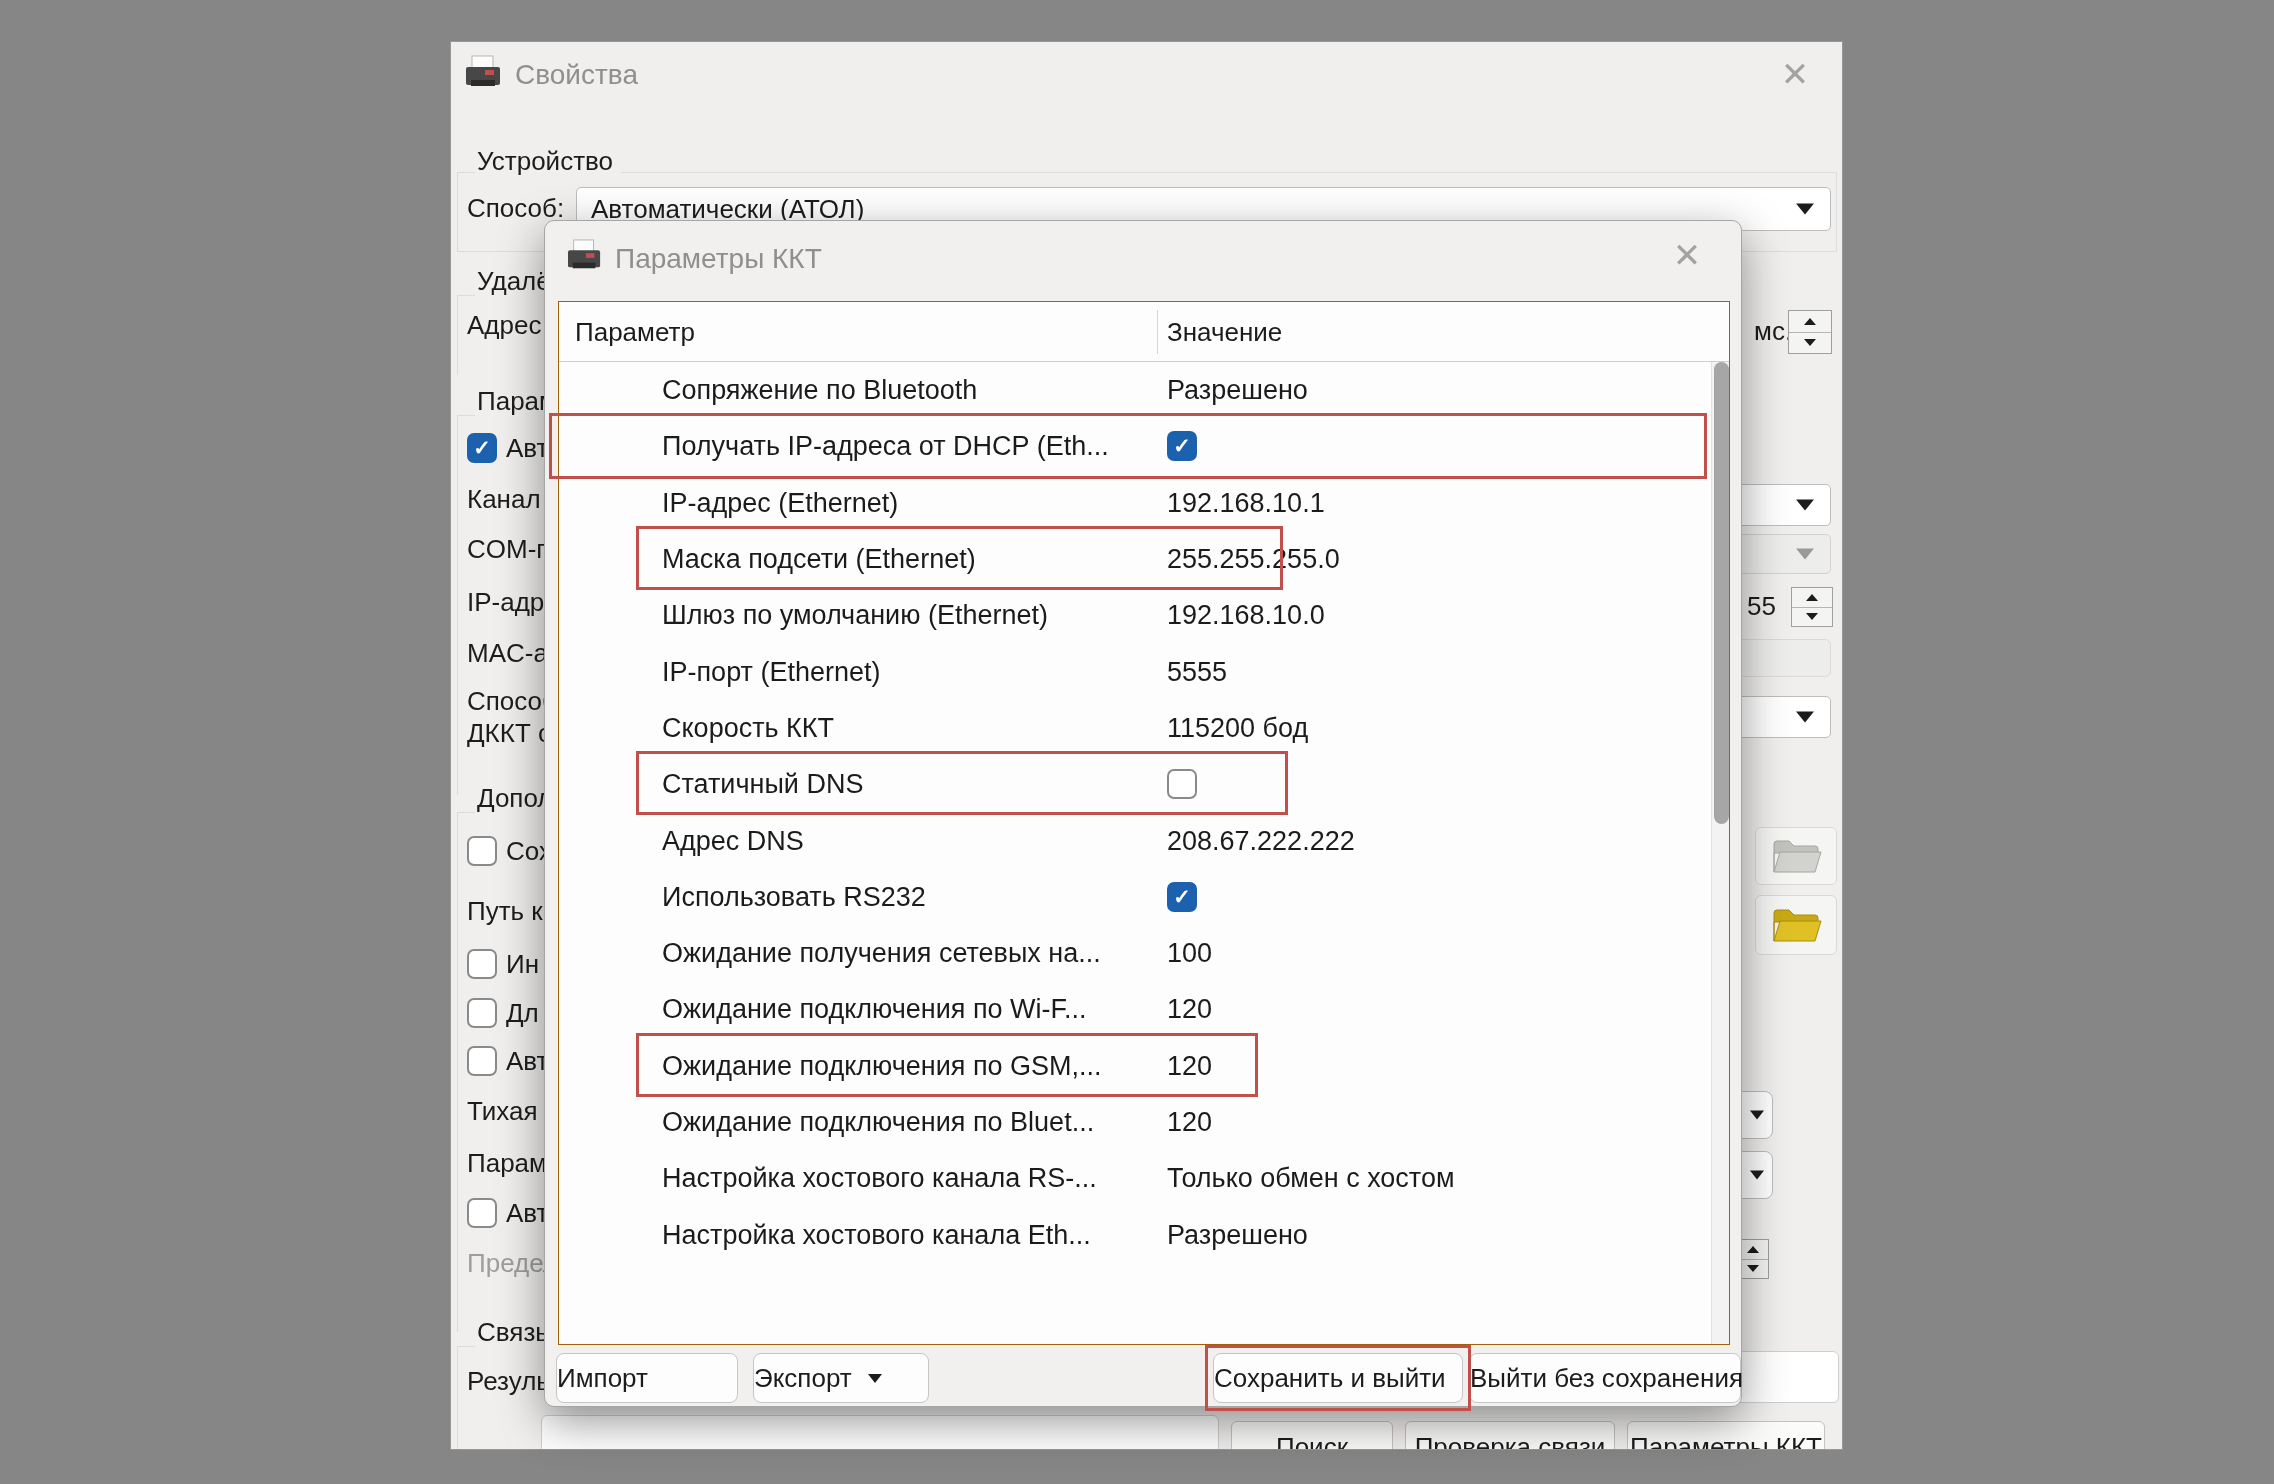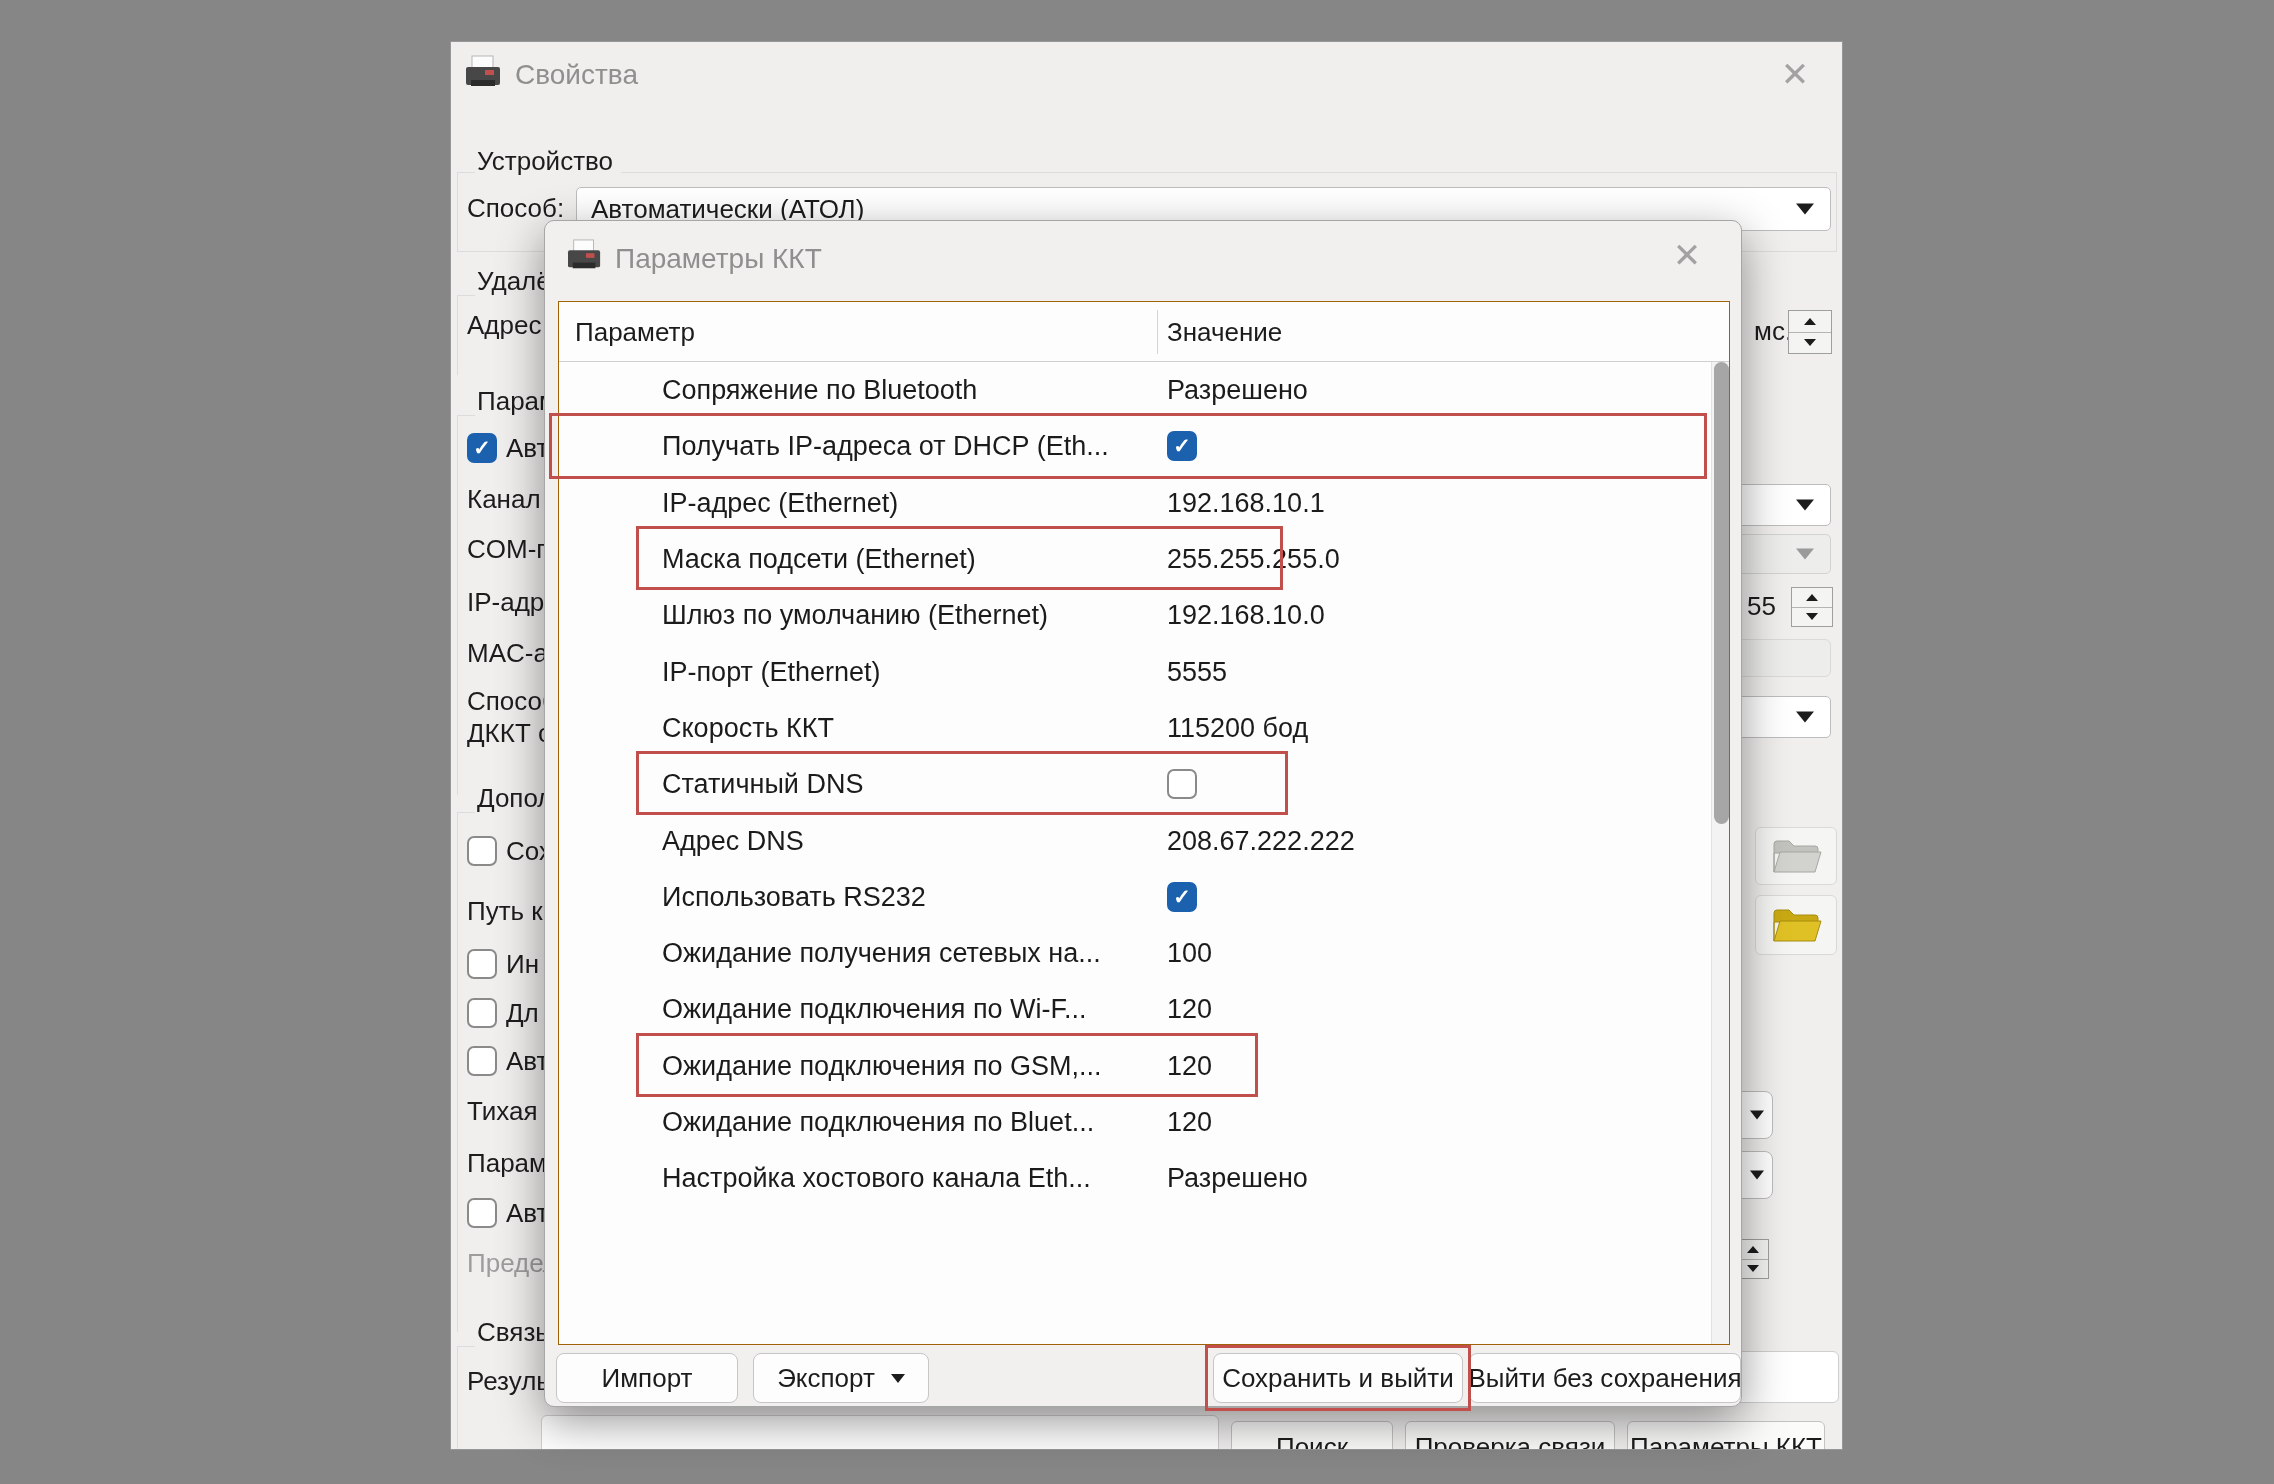--- a/index.html
+++ b/index.html
@@ -81,21 +81,21 @@
   .trow.group .lbl{left:51px}
   .trow .chev{position:absolute;left:15px;top:50%;transform:translateY(-50%);display:flex}
   .trow.sel{background:#d9d9d9}
 
   #d-scroll{position:absolute;left:1152px;top:60px;width:20px;height:983px;background:#f3f3f3;border-left:1px solid #e2e2e2}
   #d-scroll .thumb{position:absolute;left:2px;top:0;width:15px;height:462px;background:#a6a6a6;border-radius:8px}
 
   .hl{position:absolute;border:3px solid var(--red);pointer-events:none;z-index:30}
 
   .d-btn{position:absolute;background:#fdfdfd;border:1px solid #c6c6c6;border-radius:8px;
-    display:flex;align-items:center;justify-content:center;gap:16px;font-size:26px;white-space:nowrap}
+    display:flex;align-items:center;justify-content:flex-start;gap:16px;font-size:26px;white-space:nowrap}
 </style>
 </head>
 <body>
 
 <div id="main-window">
 
   <span class="titlebar-icon" style="left:13px;top:13px">
     <svg width="40" height="36" viewBox="0 0 40 36">
       <rect x="8" y="1" width="21" height="13" fill="#fcfcfc" stroke="#b5b5b5"></rect>
       <path d="M4 12 h30 a2 2 0 0 1 2 2 v14 a2 2 0 0 1 -2 2 h-30 a2 2 0 0 1 -2 -2 v-14 a2 2 0 0 1 2 -2 z" fill="#474747"></path>
@@ -296,20 +296,24 @@
       </div>
       <div class="trow">
         <span class="lbl">Ожидание подключения по GSM,...</span>
         <span class="val">120</span>
       </div>
       <div class="trow">
         <span class="lbl">Ожидание подключения по Bluet...</span>
         <span class="val">120</span>
       </div>
       <div class="trow">
+        <span class="lbl">Настройка хостового канала RS-...</span>
+        <span class="val">Только обмен с хостом</span>
+      </div>
+      <div class="trow">
         <span class="lbl">Настройка хостового канала Eth...</span>
         <span class="val">Разрешено</span>
       </div>
     </div>
 
     <div id="d-scroll">
       <div class="thumb"></div>
     </div>
   </div>
 

